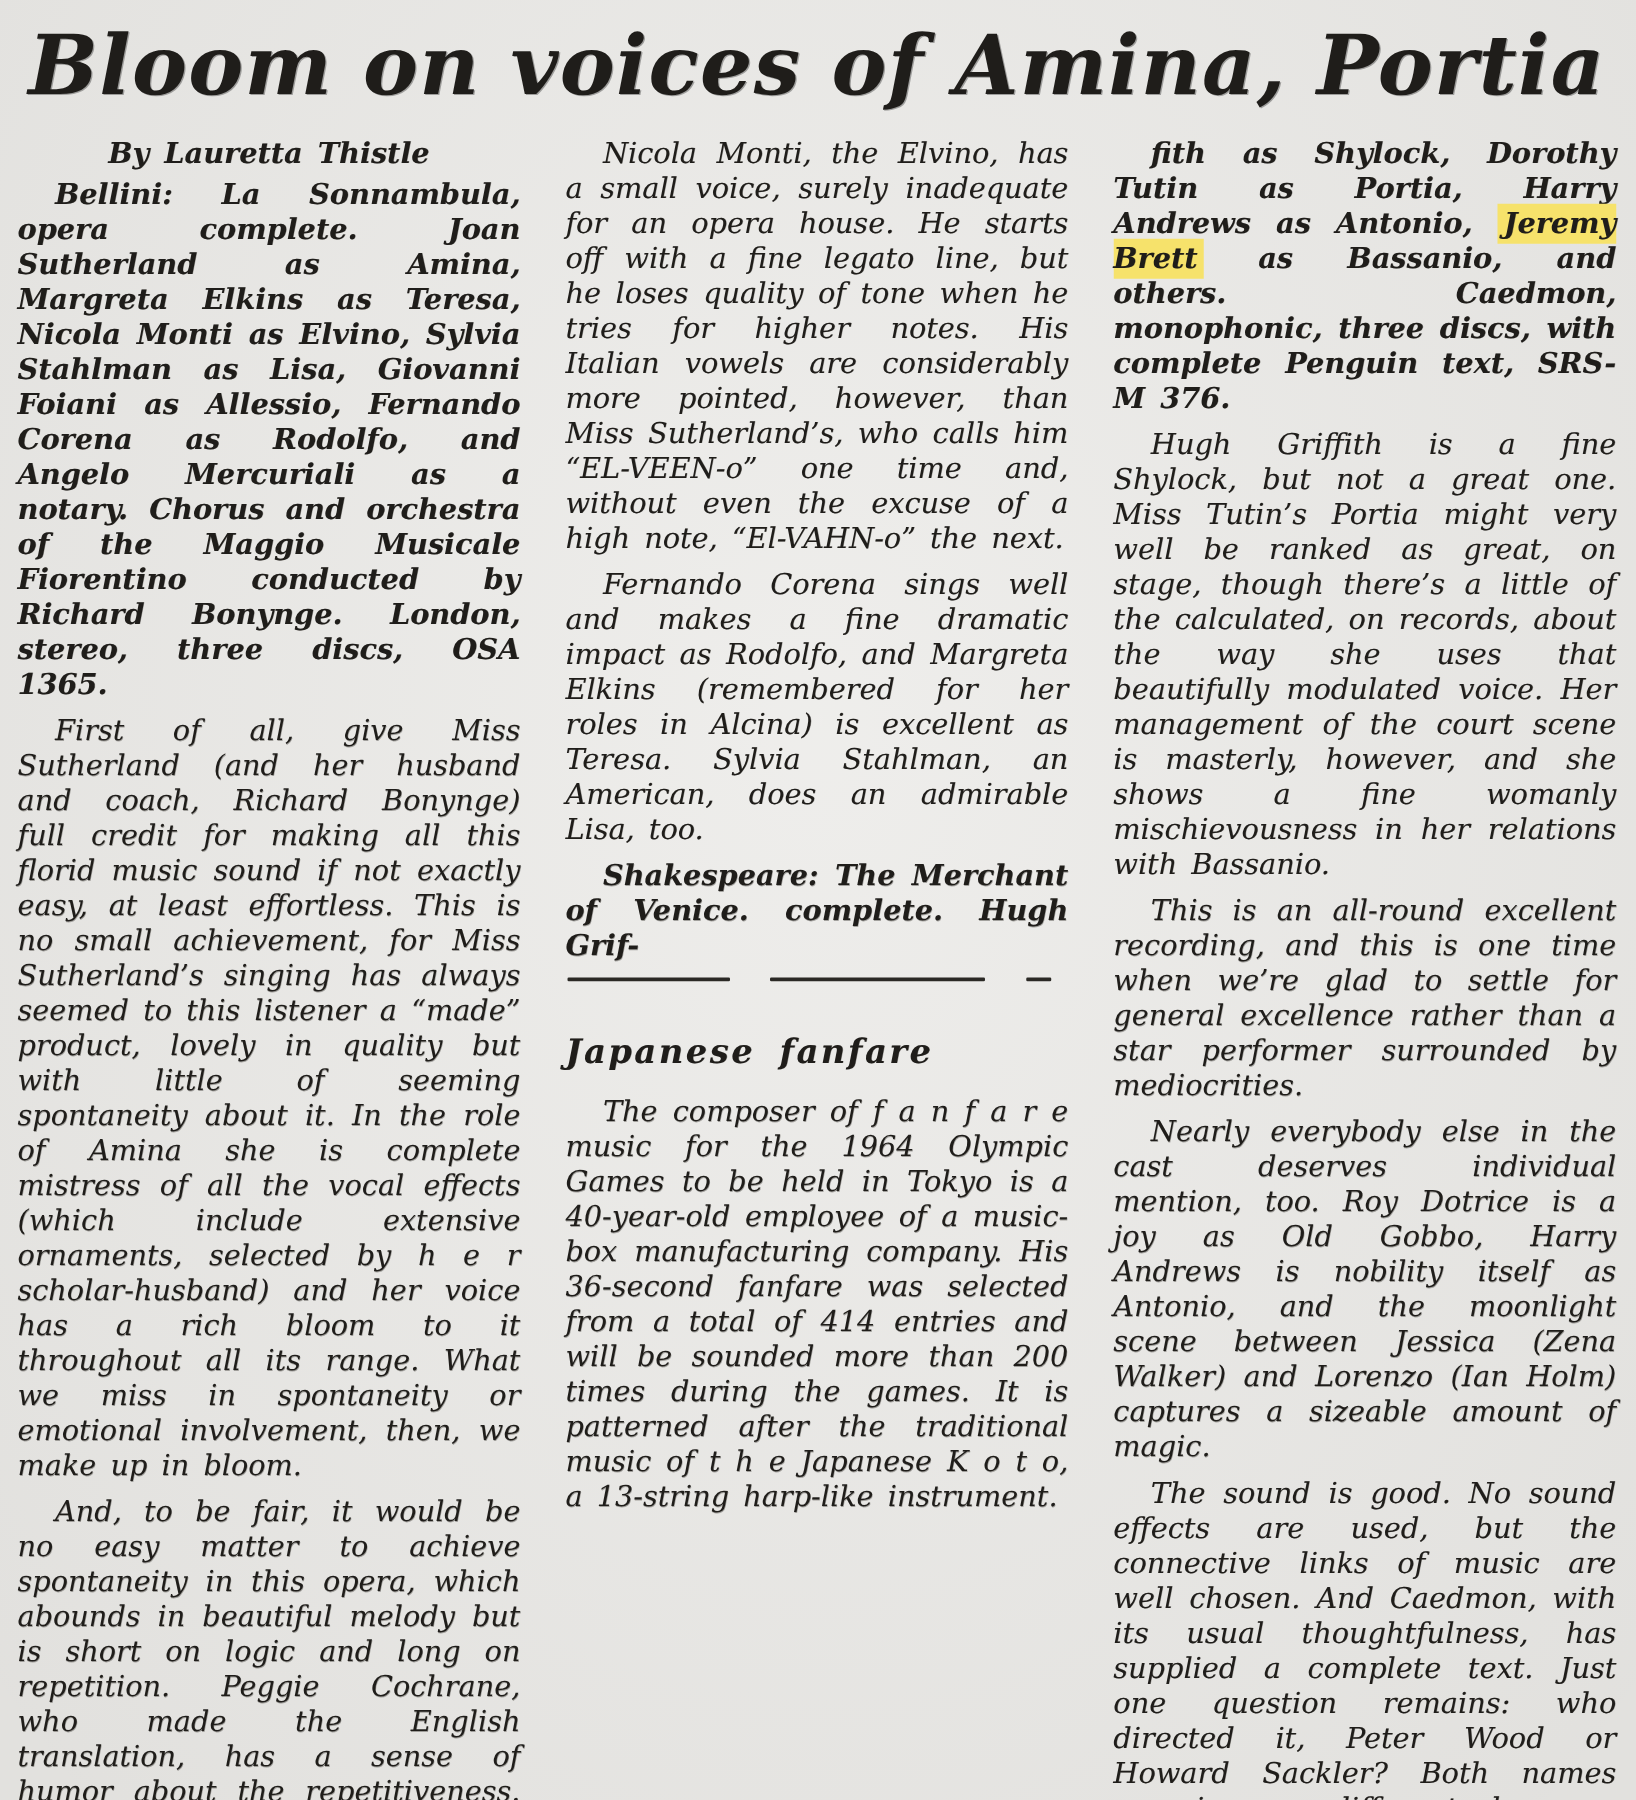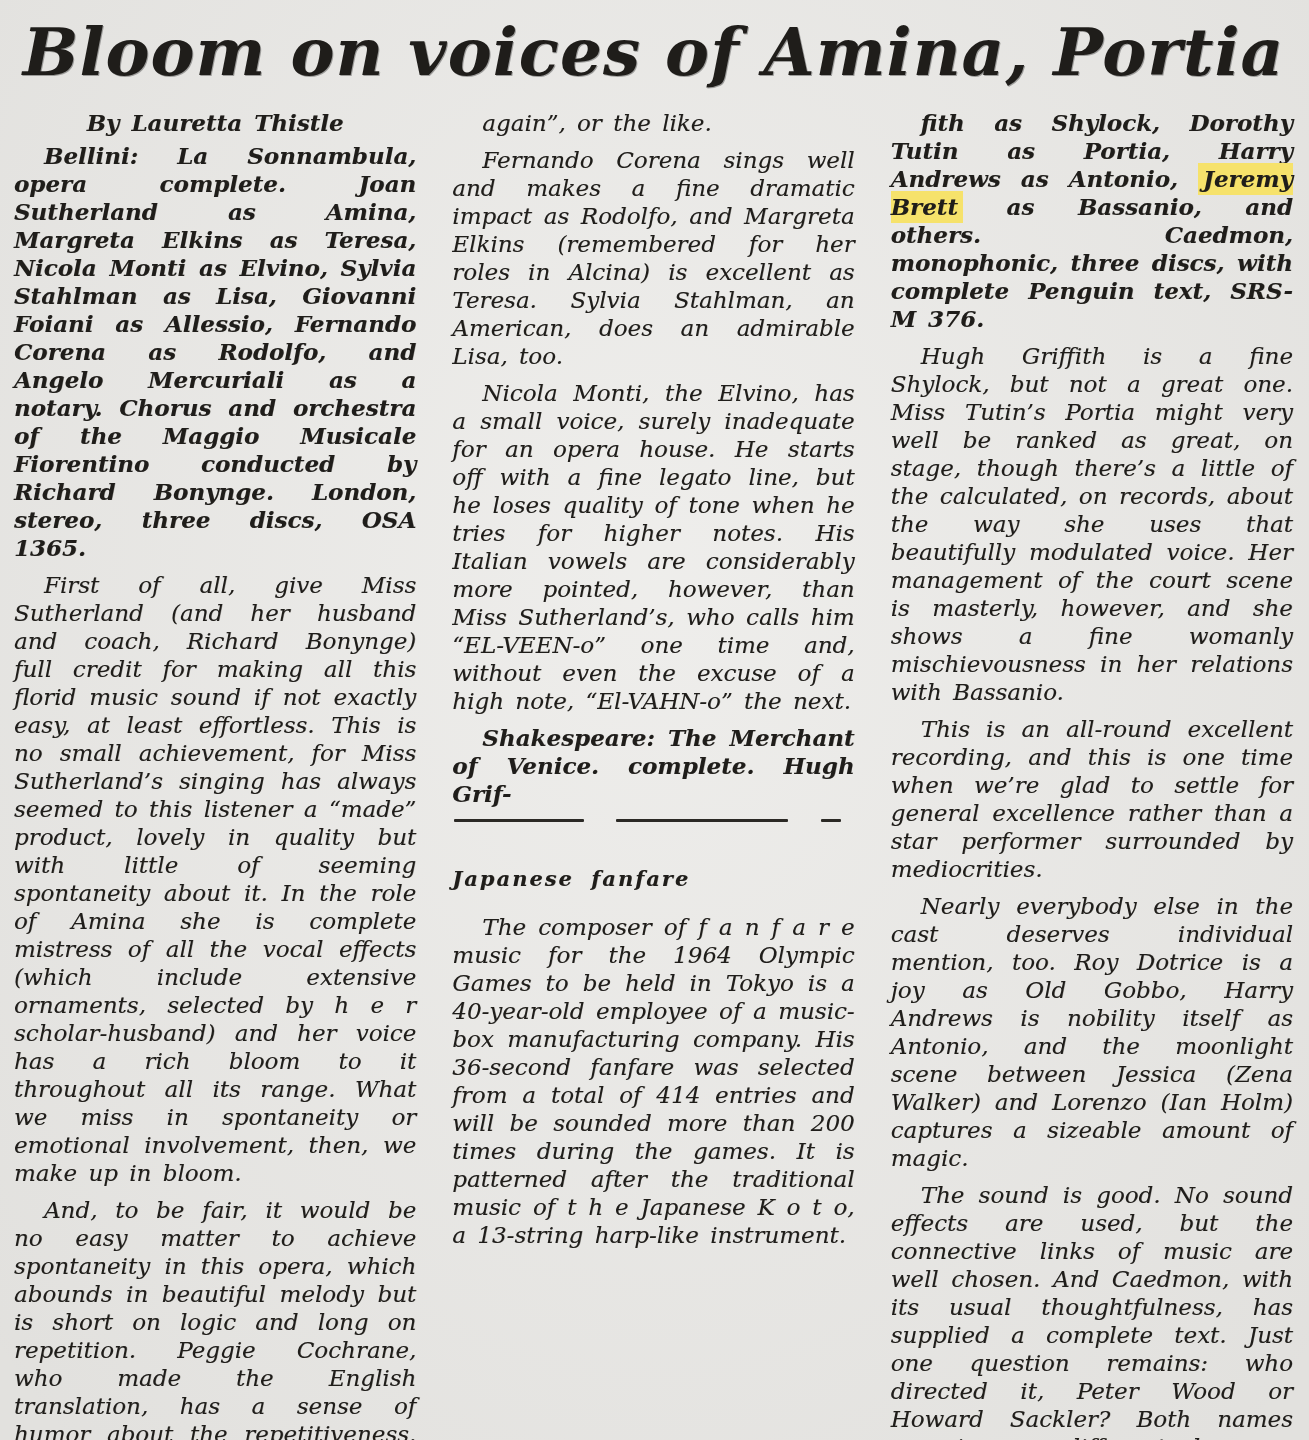--- a/index.html
+++ b/index.html
@@ -55,21 +55,21 @@
   .cont { text-indent: 0; }
   .byline {
     text-align: center !important;
     text-indent: 0 !important;
     font-weight: bold;
     margin-bottom: 5px !important;
   }
   .section-heading {
     text-align: center;
     font-weight: bold;
-    font-size: 21px;
+    font-size: 27px;
     letter-spacing: 2px;
     word-spacing: 8px;
     margin: 42px 0 20px 0 !important;
     text-indent: 0 !important;
   }
   .rules {
     display: flex;
     align-items: center;
     justify-content: space-between;
     width: 96%;
@@ -100,23 +100,22 @@
   <div class="columns">
 
     <div class="col">
       <p class="byline">By Lauretta Thistle</p>
       <p class="bold">Bellini: La Sonnambula, opera complete. Joan Sutherland as Amina, Margreta Elkins as Teresa, Nicola Monti as Elvino, Sylvia Stahlman as Lisa, Giovanni Foiani as Allessio, Fernando Corena as Rodolfo, and Angelo Mercuriali as a notary. Chorus and orchestra of the Maggio Musicale Fiorentino conducted by Richard Bonynge. London, stereo, three discs, OSA 1365.</p>
       <p>First of all, give Miss Sutherland (and her husband and coach, Richard Bonynge) full credit for making all this florid music sound if not exactly easy, at least effortless. This is no small achievement, for Miss Sutherland’s singing has always seemed to this listener a “made” product, lovely in quality but with little of seeming spontaneity about it. In the role of Amina she is complete mistress of all the vocal effects (which include extensive ornaments, selected by h e r scholar-husband) and her voice has a rich bloom to it throughout all its range. What we miss in spontaneity or emotional involvement, then, we make up in bloom.</p>
       <p>And, to be fair, it would be no easy matter to achieve spontaneity in this opera, which abounds in beautiful melody but is short on logic and long on repetition. Peggie Cochrane, who made the English translation, has a sense of humor about the repetitiveness. More than once she comments “Here Amina starts all over</p>
     </div>
 
     <div class="col">
-      <p class="cont">again”, or the like.</p>
+      <p>Nicola Monti, the Elvino, has a small voice, surely inadequate for an opera house. He starts off with a fine legato line, but he loses quality of tone when he tries for higher notes. His Italian vowels are considerably more pointed, however, than Miss Sutherland’s, who calls him “EL-VEEN-o” one time and, without even the excuse of a high note, “El-VAHN-o” the next.</p>
       <p>Fernando Corena sings well and makes a fine dramatic impact as Rodolfo, and Margreta Elkins (remembered for her roles in Alcina) is excellent as Teresa. Sylvia Stahlman, an American, does an admirable Lisa, too.</p>
-      <p>Nicola Monti, the Elvino, has a small voice, surely inadequate for an opera house. He starts off with a fine legato line, but he loses quality of tone when he tries for higher notes. His Italian vowels are considerably more pointed, however, than Miss Sutherland’s, who calls him “EL-VEEN-o” one time and, without even the excuse of a high note, “El-VAHN-o” the next.</p>
       <p class="bold">Shakespeare: The Merchant of Venice. complete. Hugh Grif-</p>
       <div class="rules">
         <span class="seg seg-1"></span>
         <span class="seg seg-2"></span>
         <span class="seg seg-3"></span>
       </div>
       <p class="section-heading">Japanese fanfare</p>
       <p>The composer of f a n f a r e music for the 1964 Olympic Games to be held in Tokyo is a 40-year-old employee of a music-box manufacturing company. His 36-second fanfare was selected from a total of 414 entries and will be sounded more than 200 times during the games. It is patterned after the traditional music of t h e Japanese K o t o, a 13-string harp-like instrument.</p>
     </div>
 

